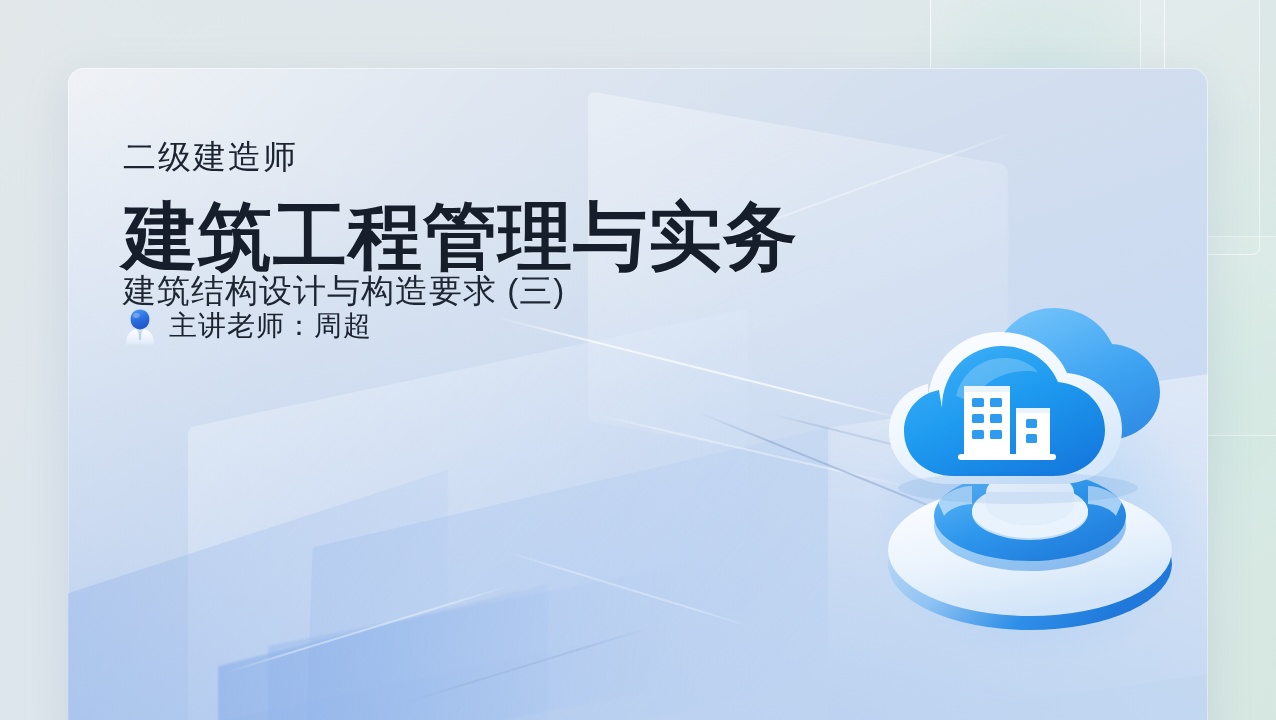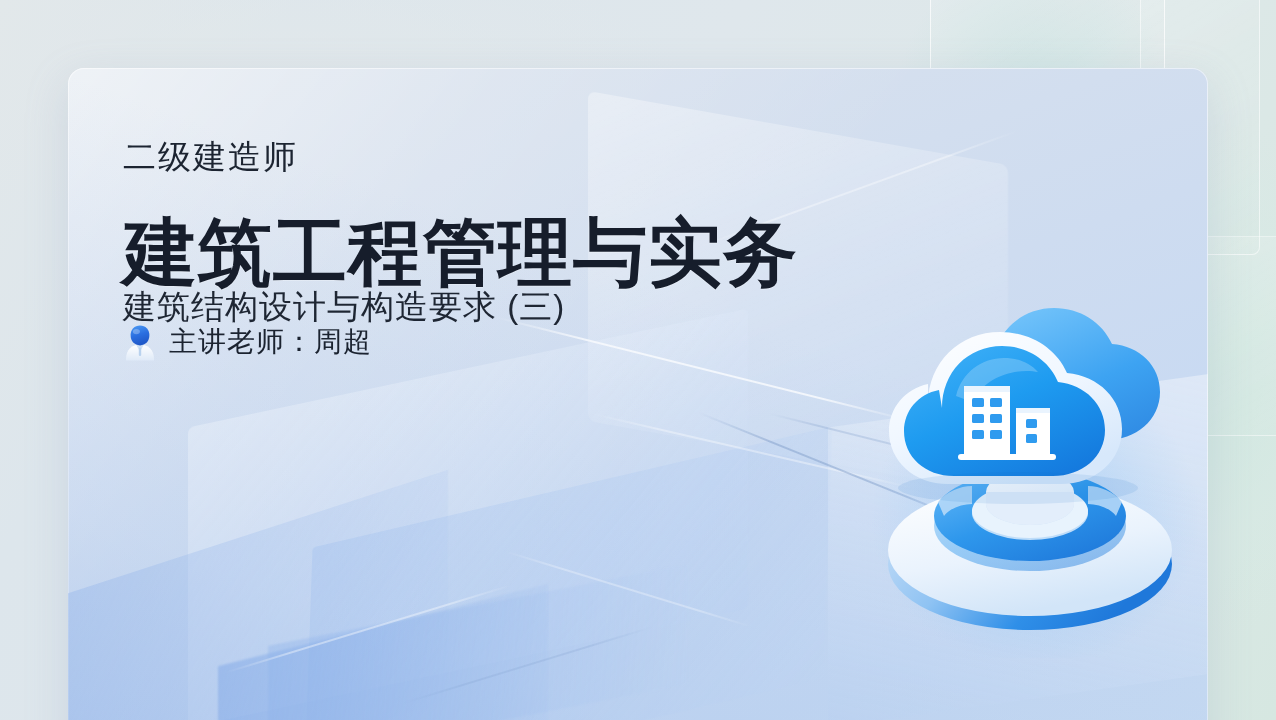--- a/index.html
+++ b/index.html
@@ -218,21 +218,21 @@
 
   .eyebrow {
     font-size: 33px;
     line-height: 1;
     font-weight: 400;
     color: #1c2431;
     letter-spacing: 2px;
   }
 
   .headline {
-    margin-top: 42px;
+    margin-top: 26px;
     font-size: 74px;
     line-height: 1.02;
     font-weight: 700;
     color: #161d2b;
     letter-spacing: 1px;
     text-shadow: 0 1px 0 rgba(255,255,255,0.25);
   }
 
   .subhead {
     font-size: 33px;

